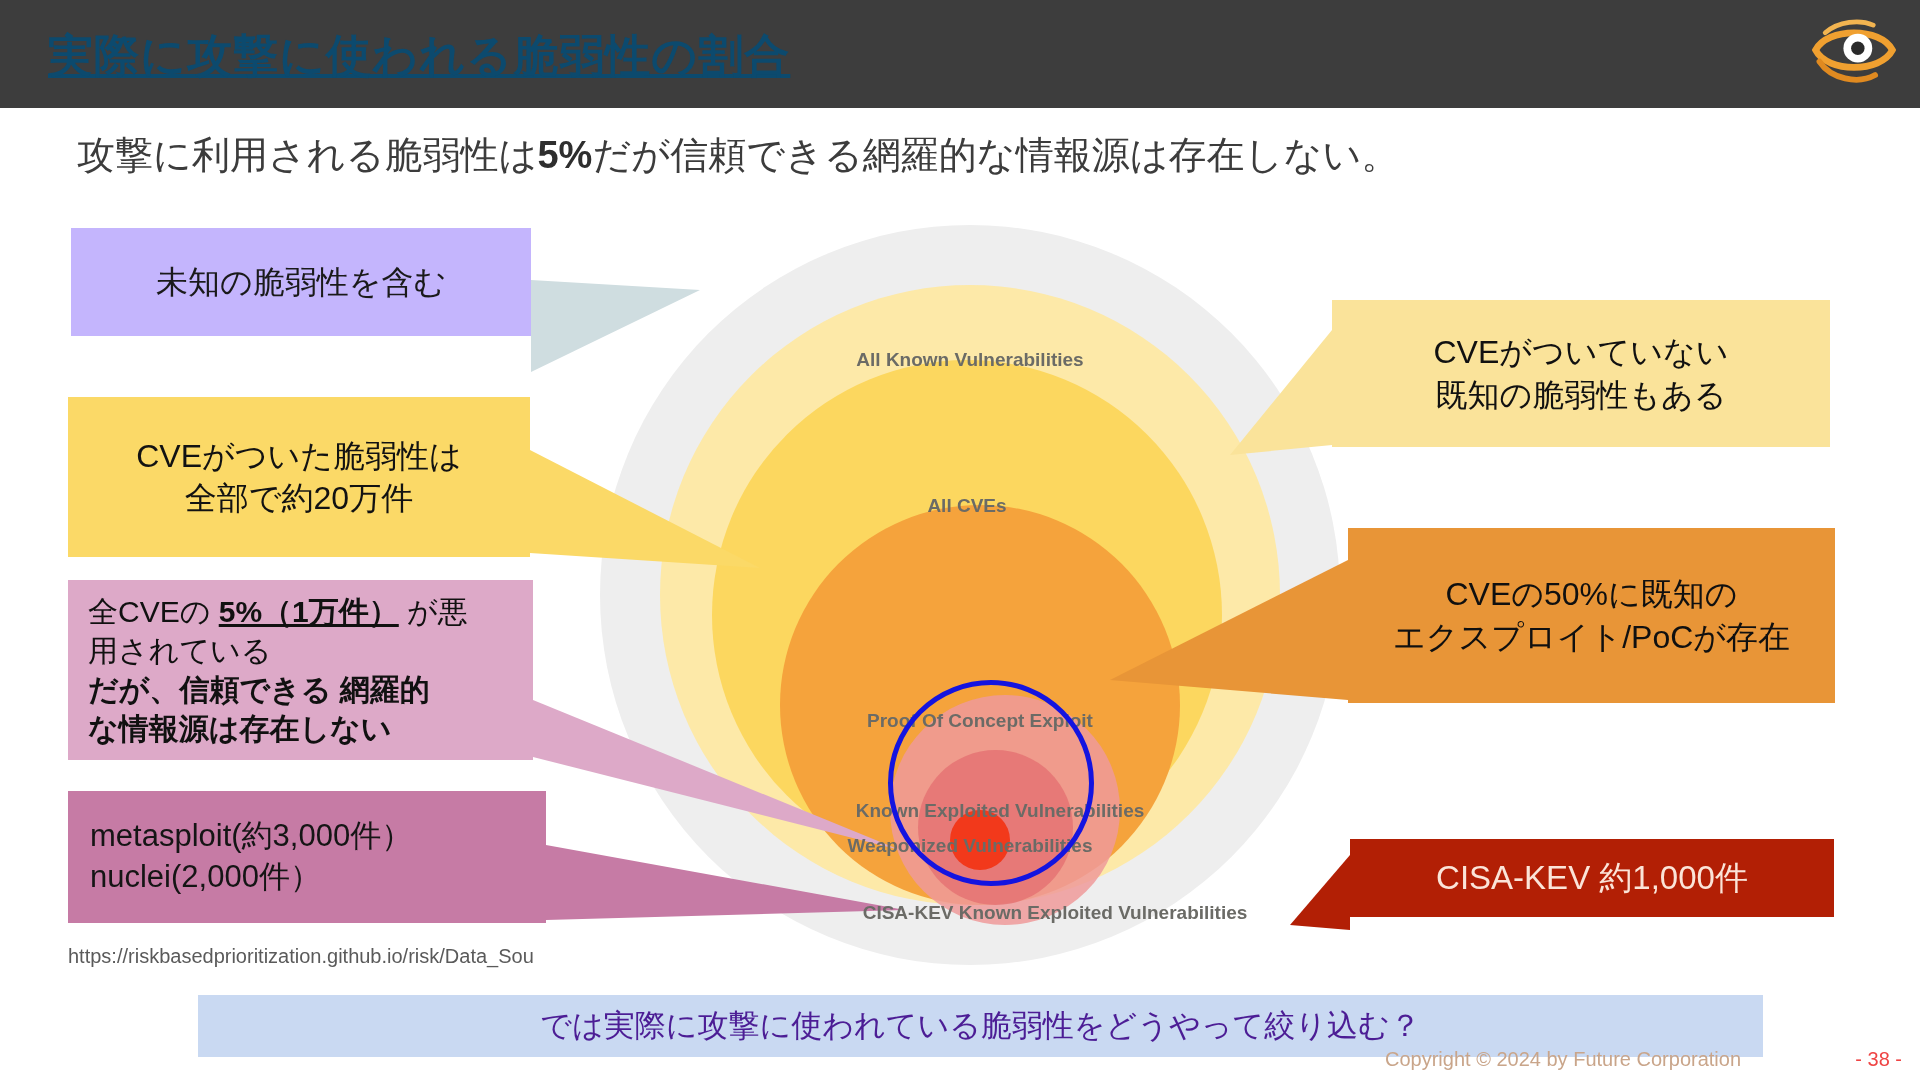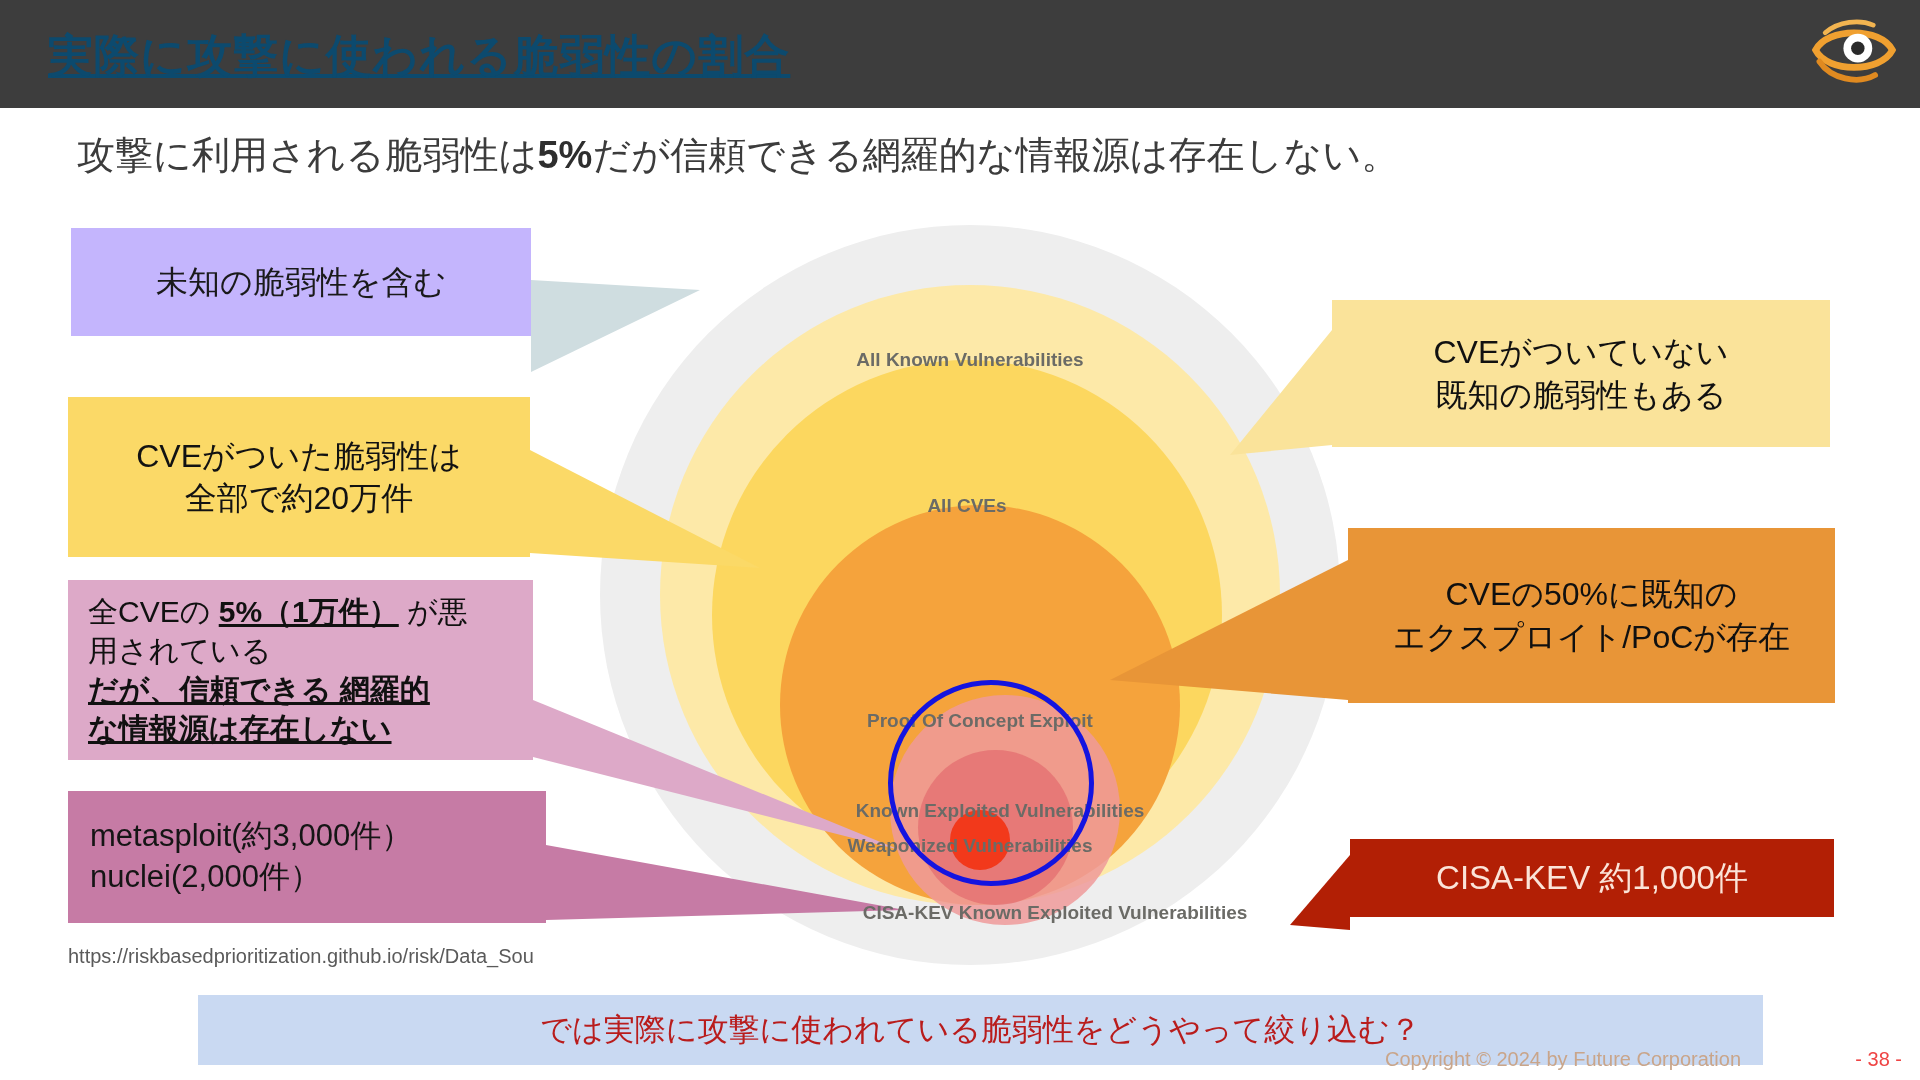--- a/index.html
+++ b/index.html
@@ -120,21 +120,21 @@
   #box-exploited {
     left: 68px; top: 580px; width: 465px; height: 180px;
     background: #dda9c8;
     font-size: 30px; color: #111111;
     justify-content: flex-start;
     padding-left: 20px;
     text-align: left;
   }
   #box-exploited .txt { line-height: 1.30; }
   #box-exploited b { text-decoration: underline; text-align: right; }
-  #box-exploited .ul2 { font-weight: bold; text-decoration: underline; }
+  #box-exploited .ul2 { font-weight: bold; }
 
   #box-tools {
     left: 68px; top: 791px; width: 478px; height: 132px;
     background: #c67ba5;
     font-size: 31px; color: #151515;
     justify-content: flex-start;
     padding-left: 22px;
     text-align: left;
   }
 
@@ -165,27 +165,27 @@
     white-space: nowrap;
     z-index: 10;
   }
 
   
   #bottom-banner {
     position: absolute;
     left: 198px;
     top: 995px;
     width: 1565px;
-    height: 70px;
+    height: 62px;
     background: #c9d9f2;
     display: flex;
     align-items: center;
     justify-content: center;
     font-size: 31px;
-    color: #b91c1c;
+    color: #4c1d95;
   }
 
   
   #copyright {
     position: absolute;
     left: 1385px;
     top: 1048px;
     font-size: 20px;
     color: #c9a58a;
     white-space: nowrap;

